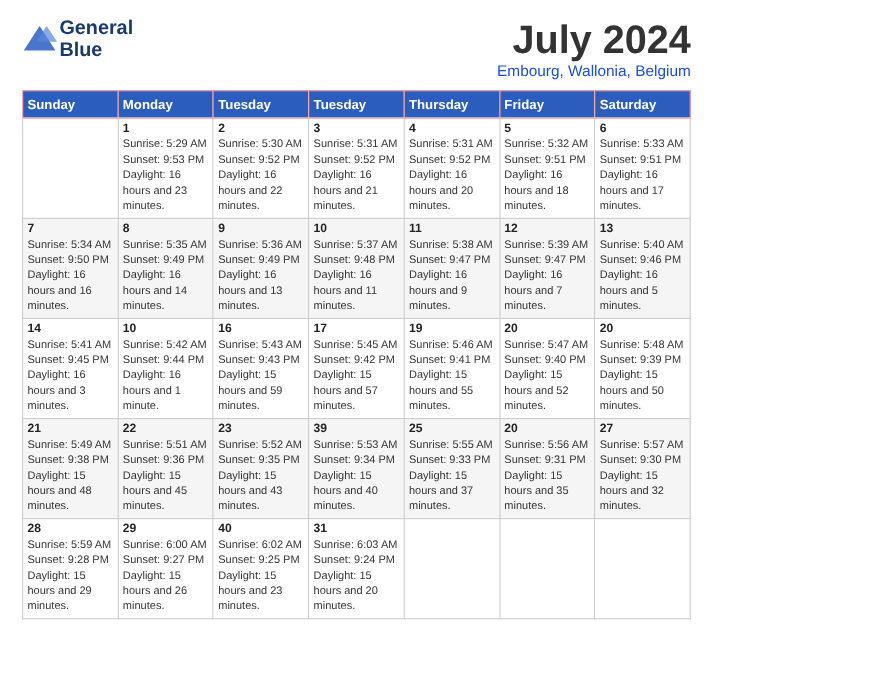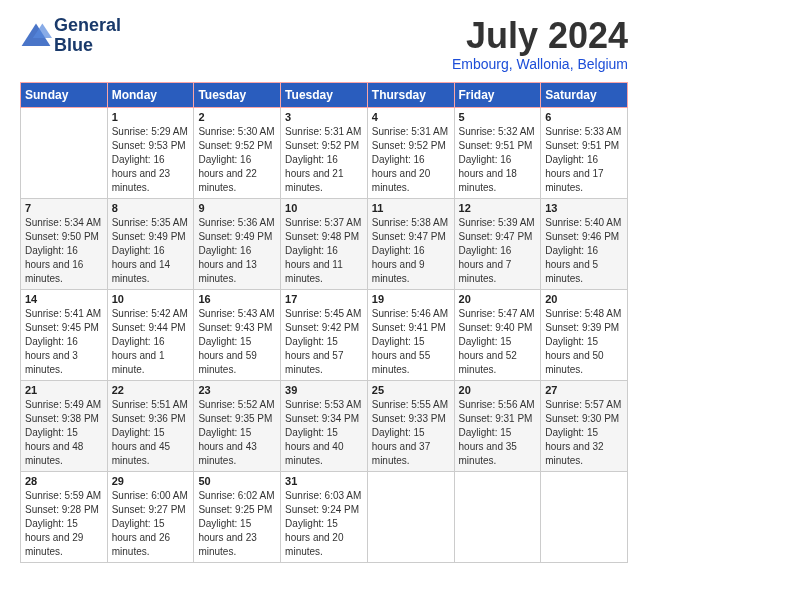--- a/index.html
+++ b/index.html
@@ -246,21 +246,21 @@
         <tr>
           <td>
         <span class="day-number">28</span>
         <span class="day-info">Sunrise: 5:59 AM<br>Sunset: 9:28 PM<br>Daylight: 15 hours and 29 minutes.</span>
       </td>
           <td>
         <span class="day-number">29</span>
         <span class="day-info">Sunrise: 6:00 AM<br>Sunset: 9:27 PM<br>Daylight: 15 hours and 26 minutes.</span>
       </td>
           <td>
-        <span class="day-number">50</span>
+        <span class="day-number">40</span>
         <span class="day-info">Sunrise: 6:02 AM<br>Sunset: 9:25 PM<br>Daylight: 15 hours and 23 minutes.</span>
       </td>
           <td>
         <span class="day-number">31</span>
         <span class="day-info">Sunrise: 6:03 AM<br>Sunset: 9:24 PM<br>Daylight: 15 hours and 20 minutes.</span>
       </td>
           <td class="empty-cell"></td>
           <td class="empty-cell"></td>
           <td class="empty-cell"></td>
         </tr>

